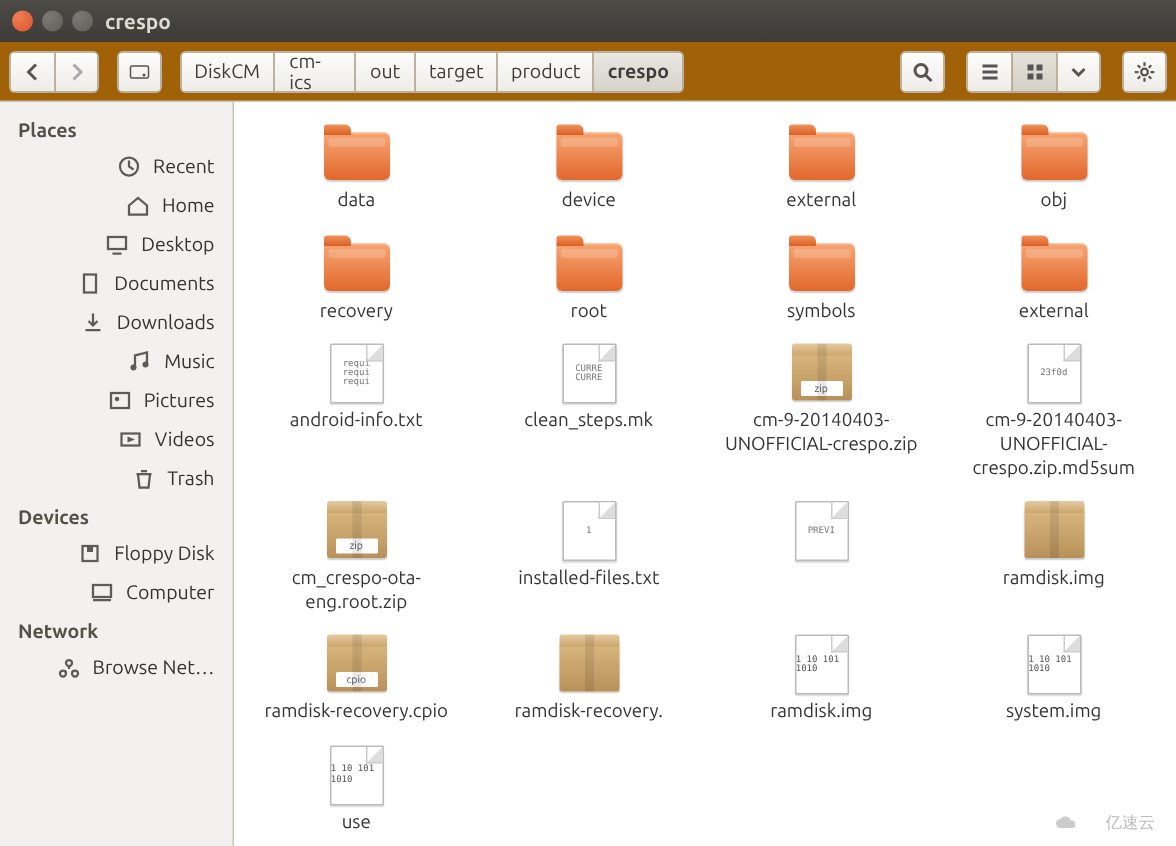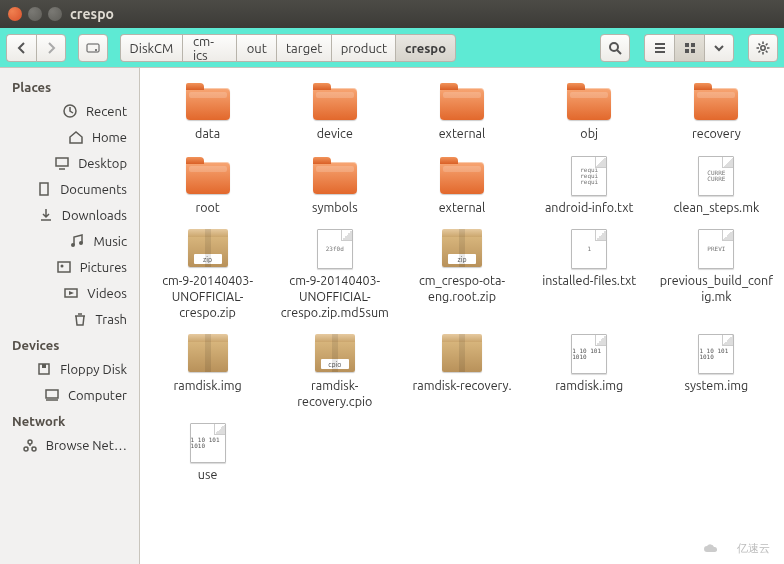--- a/index.html
+++ b/index.html
@@ -7,42 +7,42 @@
 
 
 .titlebar { height: 28px; background: linear-gradient(#4c4b46, #3c3b37); display: flex; align-items: center; padding: 0 8px; gap: 8px; }
 .win-controls { display: flex; gap: 6px; }
 .win-btn { width: 14px; height: 14px; border-radius: 50%; display: inline-block; }
 .win-close { background: radial-gradient(circle at 30% 30%, #f08050, #d9522c); }
 .win-min, .win-max { background: radial-gradient(circle at 30% 30%, #7a7974, #5f5e59); }
 .titlebar .title { color: #dfdbd2; font-weight: bold; font-size: 14px; }
 
 
-.toolbar { height: 40px; background: #5eead4; border-bottom: 1px solid #c9c5bd; display: flex; align-items: center; padding: 0 6px; gap: 8px; }
+.toolbar { height: 40px; background: #a16207; border-bottom: 1px solid #c9c5bd; display: flex; align-items: center; padding: 0 6px; gap: 8px; }
 .btn { height: 28px; min-width: 30px; border: 1px solid #b8b4ab; border-radius: 4px; background: linear-gradient(#fdfdfc, #eeece8); display: inline-flex; align-items: center; justify-content: center; cursor: pointer; }
 .btn-group { display: flex; }
 .btn-group .btn { border-radius: 0; border-right-width: 0; }
 .btn-group .btn:first-child { border-top-left-radius: 4px; border-bottom-left-radius: 4px; }
 .btn-group .btn:last-child { border-top-right-radius: 4px; border-bottom-right-radius: 4px; border-right-width: 1px; }
 .pathbar { display: flex; flex: 1; gap: 0; margin-left: 4px; }
 .pathbar .btn { padding: 0 10px; font-size: 13px; border-radius: 0; border-right-width: 0; }
 .pathbar .btn:first-child { border-top-left-radius: 4px; border-bottom-left-radius: 4px; }
 .pathbar .btn:last-child { border-top-right-radius: 4px; border-bottom-right-radius: 4px; border-right-width: 1px; }
 .pathbar .btn.current { background: linear-gradient(#e9e7e2, #d6d3cb); font-weight: bold; }
 .spacer { flex: 1; }
 
 
 .main { display: flex; height: calc(564px - 28px - 40px); }
-.sidebar { width: 140px; background: #f2f1f0; border-right: 1px solid #c9c5bd; overflow-y: auto; padding: 6px 0; }
+.sidebar { width: 156px; background: #f2f1f0; border-right: 1px solid #c9c5bd; overflow-y: auto; padding: 6px 0; }
 .sidebar .section-header { font-weight: bold; color: #555049; padding: 6px 12px 4px; font-size: 13px; }
 .side-item { display: flex; align-items: center; gap: 8px; padding: 5px 12px 5px 18px; cursor: pointer; color: #333; justify-content: flex-end; }
 .side-icon { width: 16px; height: 16px; display: inline-flex; align-items: center; justify-content: center; color: #5c5b56; }
 
 .content { flex: 1; background: #fff; overflow-y: auto; padding: 10px 4px; }
-.grid { display: grid; grid-template-columns: repeat(5, 1fr); gap: 6px 0; }
+.grid { display: grid; grid-template-columns: repeat(4, 1fr); gap: 6px 0; }
 .file-item { display: flex; flex-direction: column; align-items: center; padding: 4px 6px; cursor: pointer; border-radius: 3px; }
 .file-icon { width: 48px; height: 40px; margin-bottom: 4px; position: relative; }
 .file-label { text-align: center; font-size: 12.5px; color: #333; line-height: 1.25; word-break: break-word; max-width: 140px; }
 
 
 .folder-shape { width: 44px; height: 32px; background: linear-gradient(#f7a674, #e2682c); border-radius: 2px 4px 4px 4px; position: absolute; bottom: 2px; left: 2px; box-shadow: inset 0 1px 0 rgba(255,255,255,0.4), 0 1px 1px rgba(0,0,0,0.2); }
 .folder-shape::before { content: ""; position: absolute; top: -5px; left: 0; width: 18px; height: 7px; background: linear-gradient(#f2935a, #d96027); border-radius: 2px 4px 0 0; }
 .folder-shape::after { content: ""; position: absolute; top: 4px; left: 3px; right: 3px; height: 6px; background: rgba(255,255,255,0.18); border-radius: 2px; }
 
 
@@ -368,21 +368,20 @@
             </div>
           </div>
           <div class="file-label">installed-files.txt</div>
         </div>
         <div class="file-item">
           <div class="file-icon">
             <div class="doc-shape">
               <div class="doc-inner">PREVI</div>
             </div>
           </div>
-          <div class="file-label">previous_build_config.mk</div>
         </div>
         <div class="file-item">
           <div class="file-icon">
             <div class="pkg-shape"></div>
           </div>
           <div class="file-label">ramdisk.img</div>
         </div>
         <div class="file-item">
           <div class="file-icon">
             <div class="pkg-shape">

